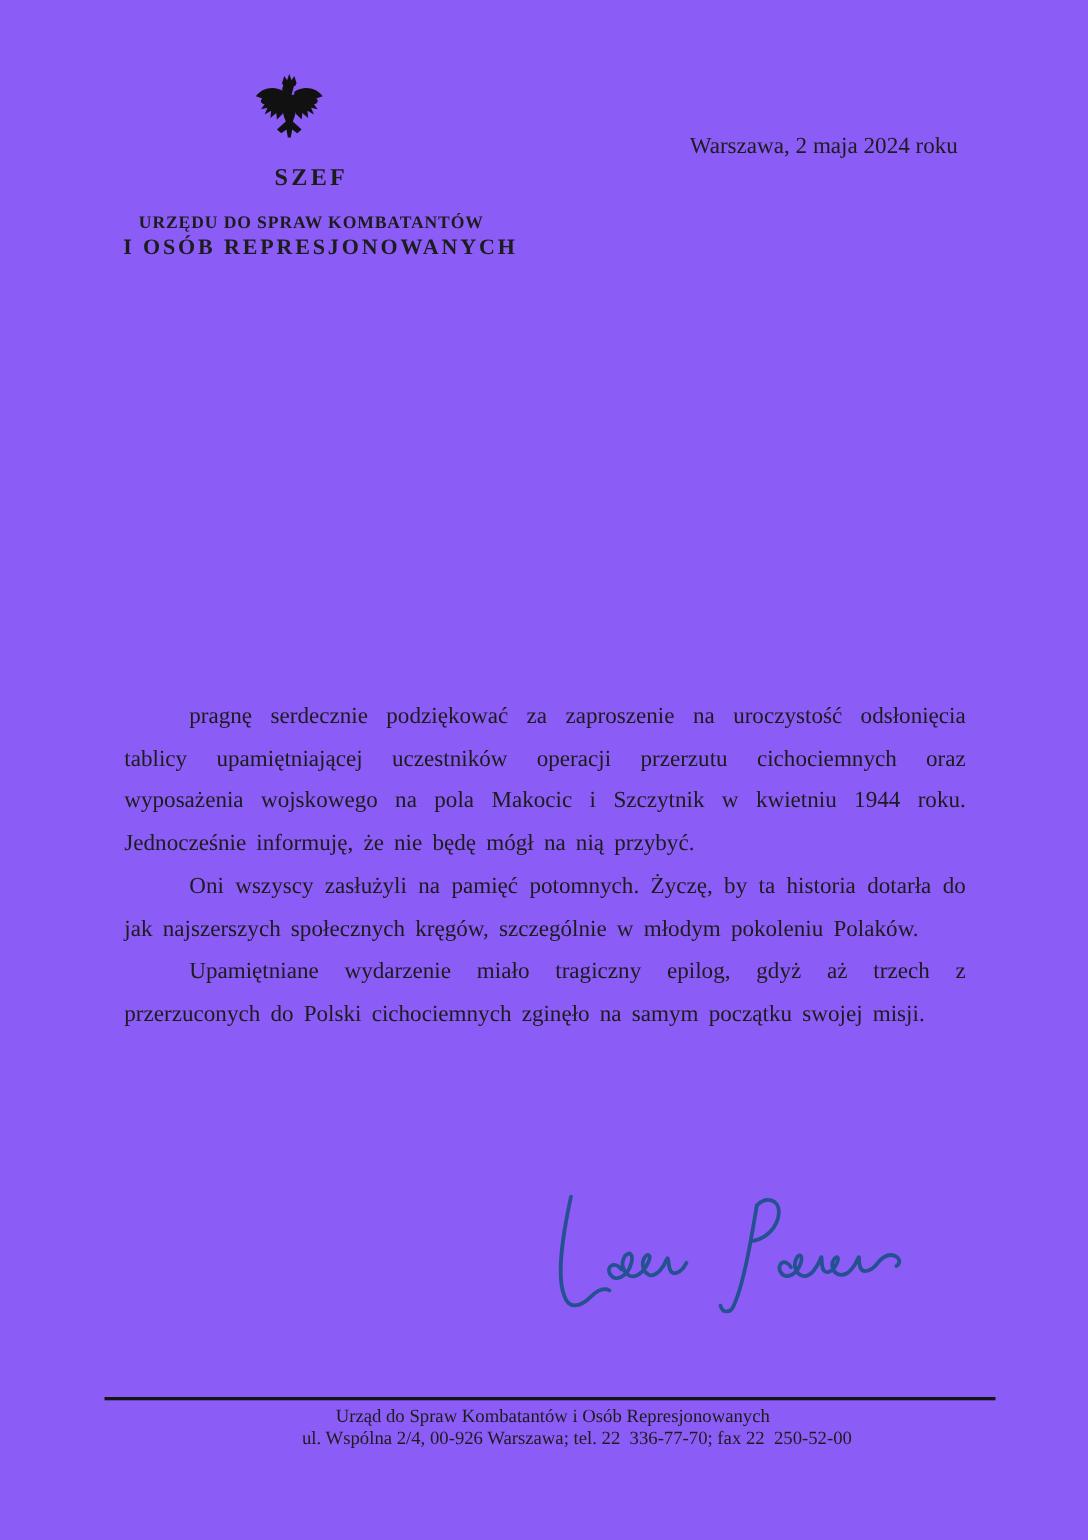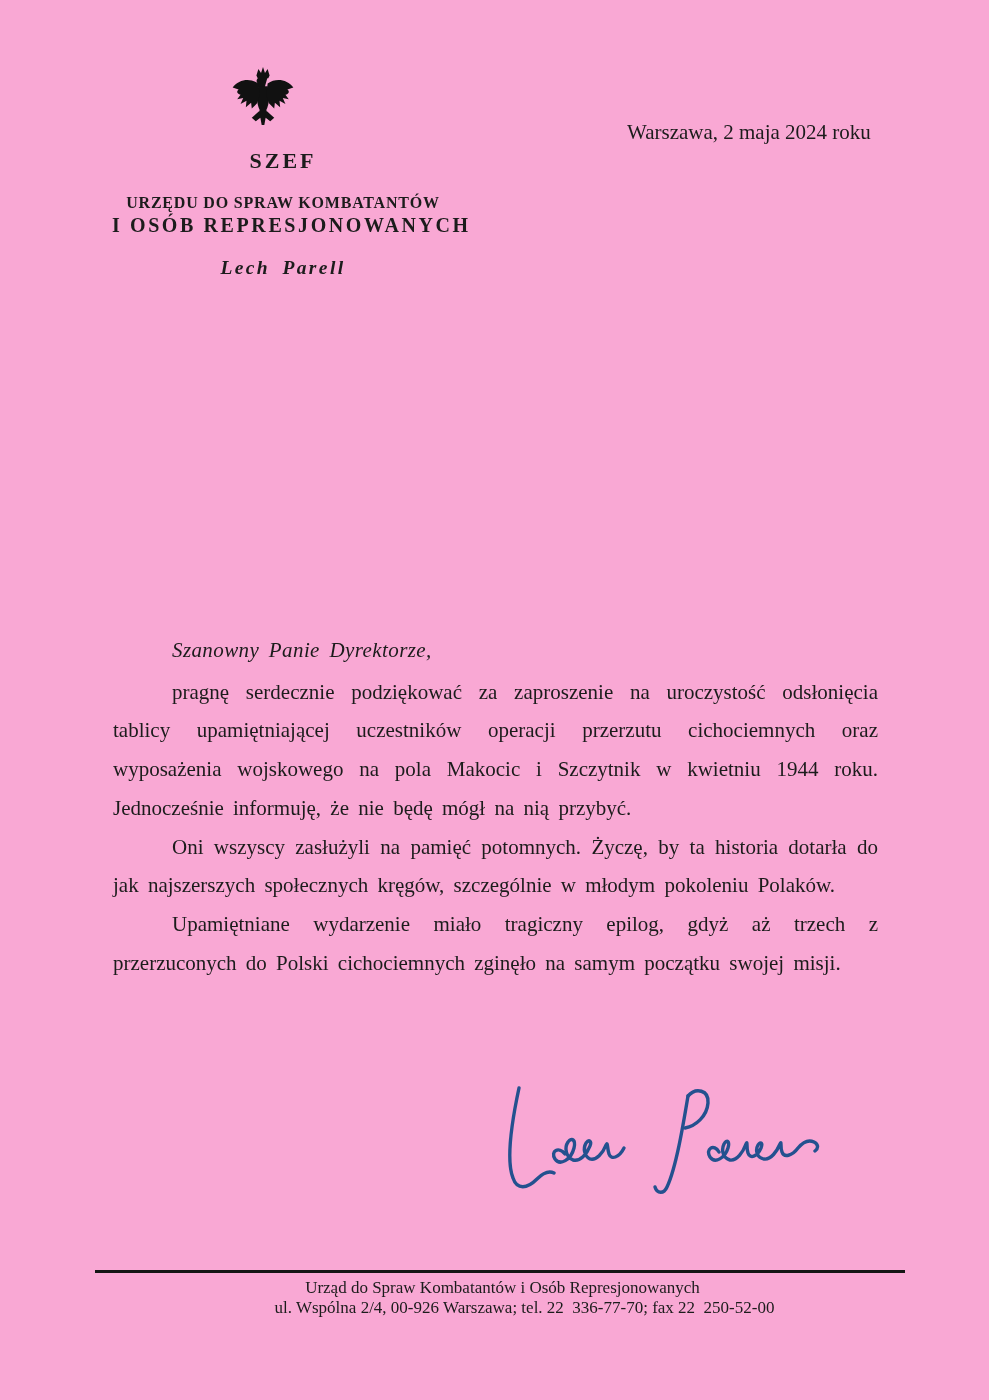--- a/index.html
+++ b/index.html
@@ -4,21 +4,21 @@
 <style>
   html, body {
     margin: 0;
     padding: 0;
     background: #ffffff;
   }
   .page {
     position: relative;
     width: 989px;
     height: 1400px;
-    background: #f9a8d4;
+    background: #8b5cf6;
     overflow: hidden;
     font-family: "Liberation Serif", serif;
     color: #1c1c1c;
   }
 
   
   .emblem {
     position: absolute;
     left: 230px;
     top: 64px;
@@ -156,26 +156,24 @@
       </g>
     </svg>
   </div>
 
   <div class="dateline">Warszawa, 2 maja 2024 roku</div>
 
   <div class="letterhead">
     <div class="szef">SZEF</div>
     <div class="org1">URZĘDU DO SPRAW KOMBATANTÓW</div>
     <div class="org2">I OSÓB REPRESJONOWANYCH</div>
-    <div class="signer">Lech Parell</div>
   </div>
 
 
   <div class="letter-body">
-    <p class="salutation">Szanowny Panie Dyrektorze,</p>
     <p class="para">pragnę serdecznie podziękować za zaproszenie na uroczystość odsłonięcia tablicy upamiętniającej uczestników operacji przerzutu cichociemnych oraz wyposażenia wojskowego na pola Makocic i Szczytnik w kwietniu 1944 roku. Jednocześnie informuję, że nie będę mógł na nią przybyć.</p>
     <p class="para">Oni wszyscy zasłużyli na pamięć potomnych. Życzę, by ta historia dotarła do jak najszerszych społecznych kręgów, szczególnie w młodym pokoleniu Polaków.</p>
     <p class="para">Upamiętniane wydarzenie miało tragiczny epilog, gdyż aż trzech z przerzuconych do Polski cichociemnych zginęło na samym początku swojej misji.</p>
   </div>
 
   <div class="signature">
     <svg viewBox="0 0 330 135" width="330" height="135" aria-hidden="true">
       <g stroke="#24518f" stroke-width="3.4" fill="none" stroke-linecap="round" stroke-linejoin="round">
 
         <path d="M17,8 C11,36 3,78 11,98 C15,110 25,109 35,99 C40,94 46,90 52,93"></path>

